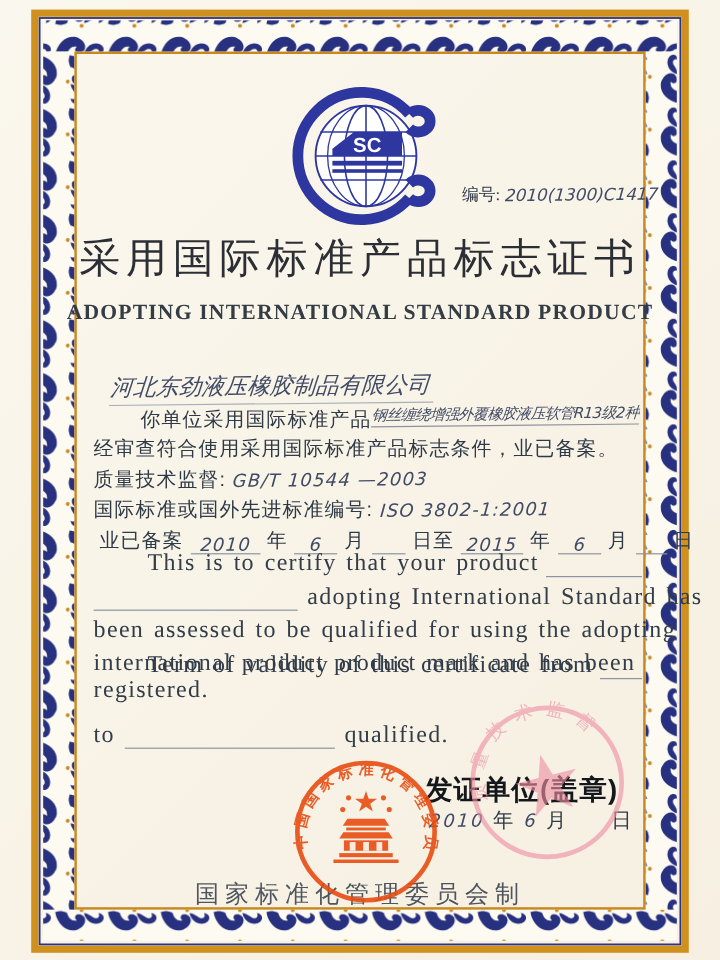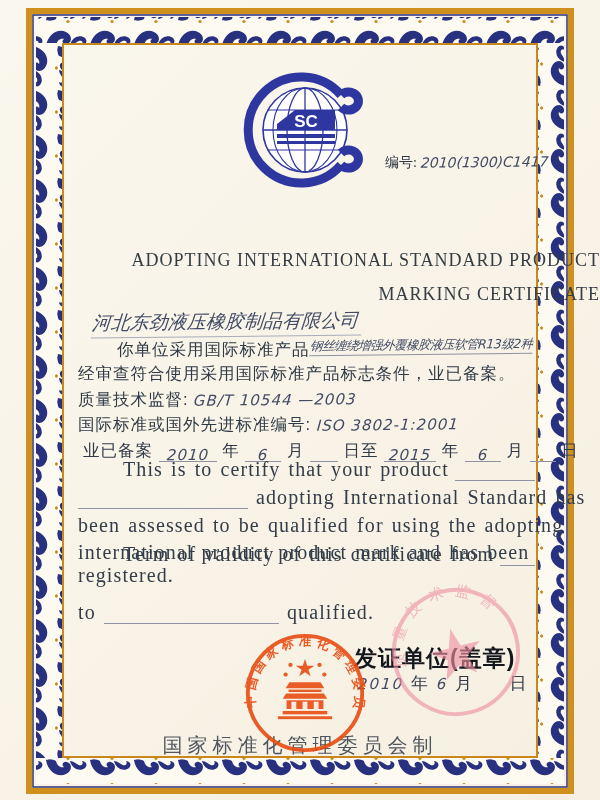--- a/index.html
+++ b/index.html
@@ -7,22 +7,22 @@
        font-family:"Liberation Sans","DejaVu Sans",sans-serif;overflow:hidden;}
   .page{position:absolute;inset:0;background:linear-gradient(135deg,#faf7ee 0%,#f8f3e6 55%,#f6efe2 100%);}
   .abs{position:absolute;}
   
   .serial{font-size:14px;color:#30384e;}
   .serial .lbl{font-family:"Liberation Serif","DejaVu Serif",serif;color:#2e3744;}
   .hand{font-family:"DejaVu Sans",sans-serif;font-style:italic;color:#414b66;
         display:inline-block;transform:skewX(-5deg) rotate(-0.6deg);}
   .title-cn{width:100%;text-align:center;font-family:"Liberation Serif","DejaVu Serif",serif;
             font-size:34px;letter-spacing:5px;color:#2b2e34;font-weight:500;}
-  .title-en{width:100%;text-align:right;font-family:"Liberation Serif","DejaVu Serif",serif;
-            font-size:18px;letter-spacing:1px;color:#343c44;font-weight:normal;}
+  .title-en{width:100%;text-align:center;font-family:"Liberation Serif","DejaVu Serif",serif;
+            font-size:18px;letter-spacing:1px;color:#343c44;font-weight:bold;}
   .cn-body{font-size:16.5px;color:#2f3a47;letter-spacing:1px;}
   .en-body{font-family:"Liberation Serif","DejaVu Serif",serif;font-size:20px;
            color:#323d49;letter-spacing:1.1px;word-spacing:2px;}
   .blank{display:inline-block;border-bottom:1px solid #8d93a0;height:16px;vertical-align:bottom;}
   .fill-line{display:flex;align-items:flex-end;}
   .fill-line .flex-blank{flex:1;border-bottom:1px solid #8d93a0;height:16px;margin-left:6px;}
   .company .hand{font-size:19px;border-bottom:1px solid #a8adba;padding:0 4px 1px 0;}
   .product-hand{font-size:12.5px;letter-spacing:-0.5px;border-bottom:1px solid #8d93a0;
                 white-space:nowrap;overflow:hidden;max-width:242px;}
   .issuer{font-size:23px;color:#14181d;font-weight:bold;letter-spacing:1px;}
@@ -89,22 +89,22 @@
       <rect x="34" y="69" width="58" height="3" fill="#2e37a0"></rect>
       <text x="63" y="55" text-anchor="middle" font-size="17" font-weight="bold" fill="#ffffff" font-family="Liberation Sans, sans-serif">SC</text>
     </g>
   </svg>
 
   <div class="abs serial" style="left:385px;top:154px;">
     <span class="lbl">编号:</span>
     <span class="hand" style="font-size:14px;">2010(1300)C1417</span>
   </div>
 
+  <div class="abs title-cn" style="top:193px;left:0;">采用国际标准产品标志证书</div>
   <div class="abs title-en" style="top:250px;left:0;">ADOPTING  INTERNATIONAL  STANDARD PRODUCT</div>
-  <div class="abs title-en" style="top:284px;left:0;">MARKING  CERTIFICATE</div>
 
   <div class="abs company" style="left:92px;top:309px;">
     <span class="hand">河北东劲液压橡胶制品有限公司</span>
   </div>
 
   <div class="abs cn-body" style="left:117px;top:337px;width:423px;white-space:nowrap;">
     <span>你单位采用国际标准产品</span><span class="hand product-hand">钢丝缠绕增强外覆橡胶液压软管R13级2种</span>
   </div>
 
   <div class="abs cn-body" style="left:78px;top:363px;">经审查符合使用采用国际标准产品标志条件，业已备案。</div>

